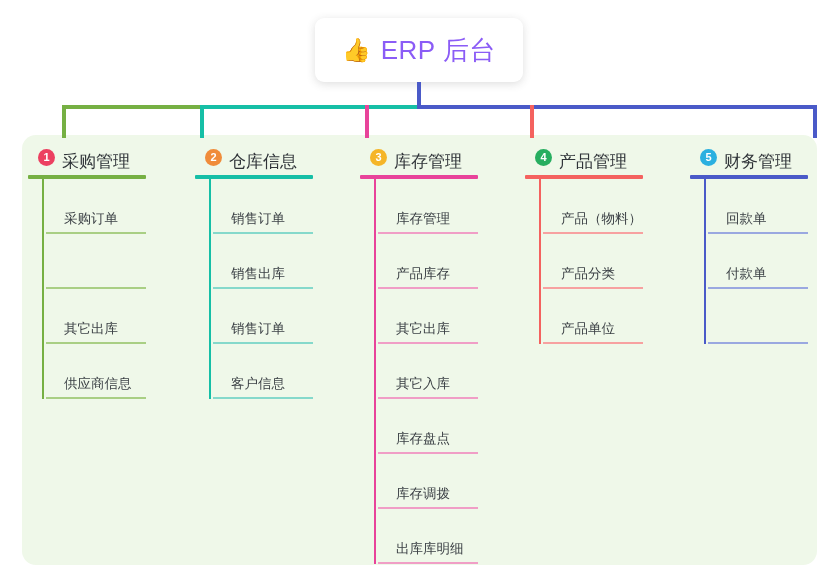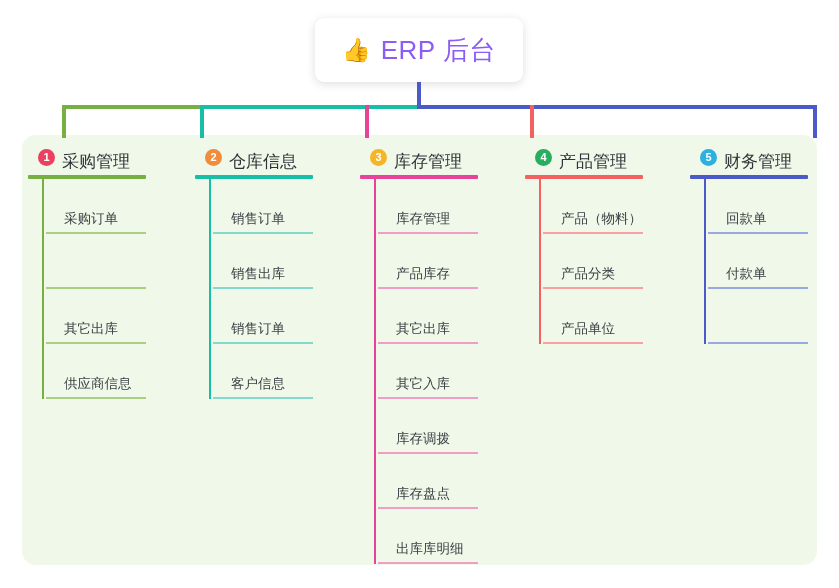--- a/index.html
+++ b/index.html
@@ -236,25 +236,25 @@
           </div>
           <div class="item">
             <div class="item-label">其它出库</div>
             <div class="item-rule" style="background: rgb(240, 158, 198);"></div>
           </div>
           <div class="item">
             <div class="item-label">其它入库</div>
             <div class="item-rule" style="background: rgb(240, 158, 198);"></div>
           </div>
           <div class="item">
+            <div class="item-label">库存盘点</div>
+            <div class="item-rule" style="background: rgb(240, 158, 198);"></div>
+          </div>
+          <div class="item">
             <div class="item-label">库存调拨</div>
-            <div class="item-rule" style="background: rgb(240, 158, 198);"></div>
-          </div>
-          <div class="item">
-            <div class="item-label">库存盘点</div>
             <div class="item-rule" style="background: rgb(240, 158, 198);"></div>
           </div>
           <div class="item">
             <div class="item-label">出库库明细</div>
             <div class="item-rule" style="background: rgb(240, 158, 198);"></div>
           </div>
         </div>
       </div>
       <div class="col" style="left: 525px; width: 118px;">
         <div class="col-head">

